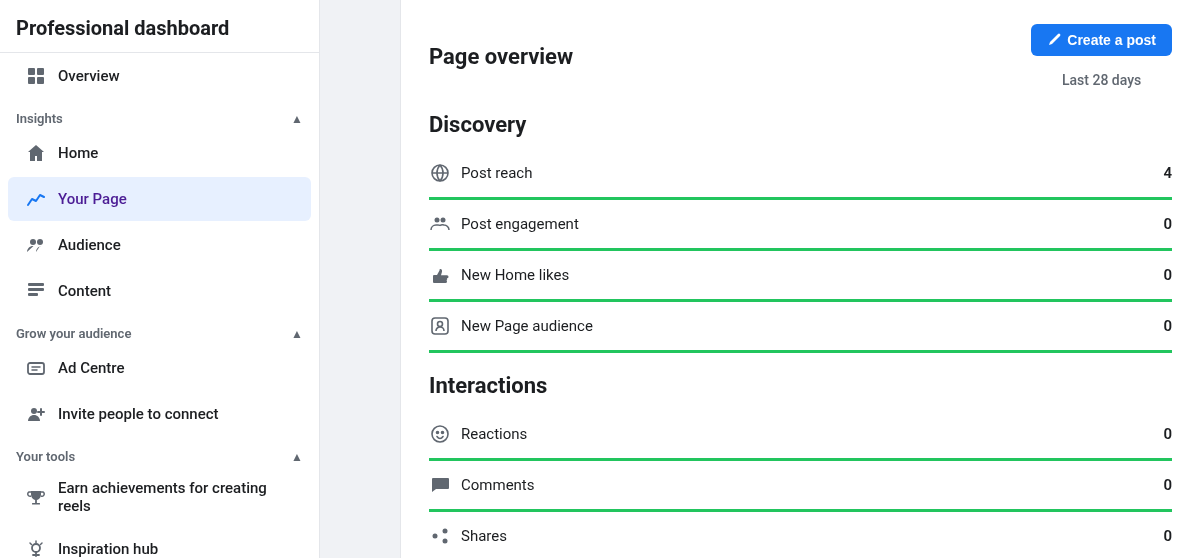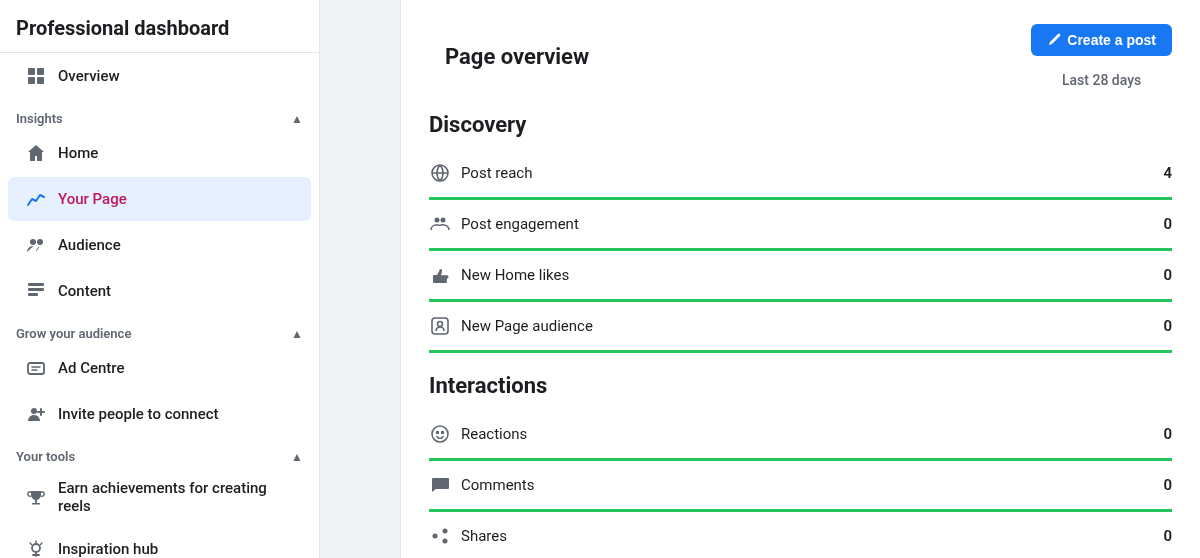--- a/index.html
+++ b/index.html
@@ -37,21 +37,21 @@
       gap: 10px;
       padding: 10px 16px;
       cursor: pointer;
       border-radius: 6px;
       margin: 1px 8px;
       font-size: 15px;
       font-weight: 500;
       color: #1c1e21;
       transition: background 0.15s;
     }
-    .nav-item.active { background: #e7f0ff; color: #be185d; text-align: center; }
+    .nav-item.active { background: #e7f0ff; color: #4c1d95; text-align: center; }
     .nav-icon {
       width: 24px;
       height: 24px;
       display: flex;
       align-items: center;
       justify-content: center;
       flex-shrink: 0;
       color: #606770;
     }
     .nav-item.active .nav-icon { color: #1877f2; }
@@ -85,21 +85,20 @@
       margin: 0;
       padding: 24px 28px;
       overflow-y: auto;
       border-left: 1px solid #e4e6ea;
     }
     .overview-header {
       display: flex;
       align-items: center;
       justify-content: space-between;
       margin-bottom: 24px;
-      margin-left: 16px;
     }
     .overview-title {
       font-size: 22px;
       font-weight: 700;
       color: #1c1e21;
     }
     .overview-header-right {
       display: flex;
       align-items: center;
       gap: 16px;

